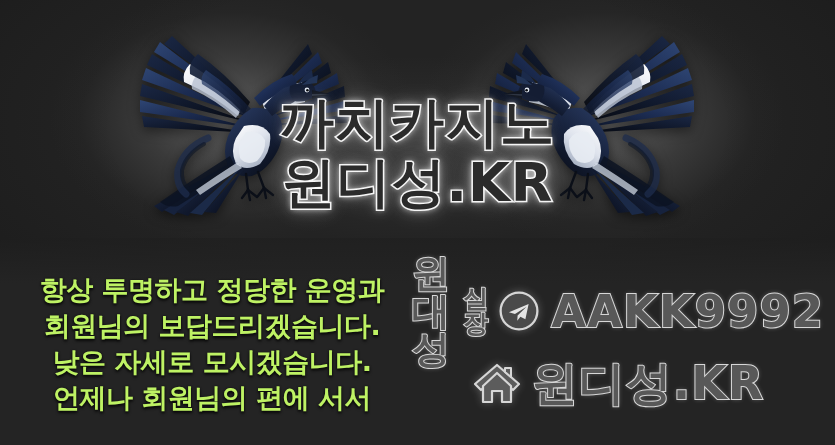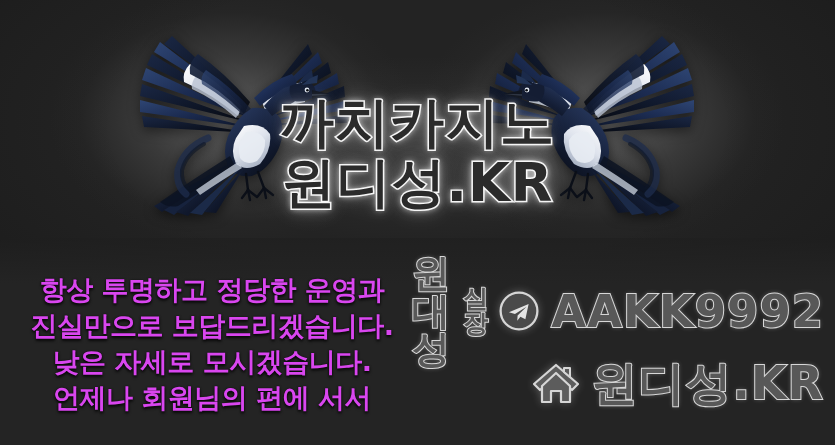--- a/index.html
+++ b/index.html
@@ -76,33 +76,33 @@
     width:396px;
     text-align:center;
     z-index:7;
   }
   .slogan-line {
     display:block;
     font-family:"DejaVu Sans","Liberation Sans",sans-serif;
     font-weight:700;
     font-size:27px;
     line-height:36px;
-    color:#d946ef;
+    color:#bef264;
     letter-spacing:-0.5px;
     text-shadow:0 2px 3px rgba(0,0,0,.85), 0 0 2px rgba(0,0,0,.6);
   }
 
   
   .contact {
     position:absolute; left:412px; top:280px;
     width:412px;
     z-index:7;
   }
   .contact-row {
-    display:flex; align-items:center; justify-content:flex-end;
+    display:flex; align-items:center; justify-content:center;
     gap:10px;
   }
   .row-telegram { height:62px; }
   .row-home { height:78px; margin-top:2px; }
 
   .outline-text {
     font-family:"DejaVu Sans","Liberation Sans",sans-serif;
     font-weight:700;
     color:#585858;
     -webkit-text-stroke:2px #d8d8d8;
@@ -301,21 +301,21 @@
     </div>
 
     <div class="title-wrap">
       <span class="title-line title-1">까치카지노</span>
       <span class="title-line title-2">원디성.KR</span>
     </div>
   </div>
 
   <div class="slogan">
     <span class="slogan-line">항상 투명하고 정당한 운영과</span>
-    <span class="slogan-line">진실만으로 보답드리겠습니다.</span>
+    <span class="slogan-line">회원님의 보답드리겠습니다.</span>
     <span class="slogan-line">낮은 자세로 모시겠습니다.</span>
     <span class="slogan-line">언제나 회원님의 편에 서서</span>
   </div>
 
   <div class="contact">
 
     <div class="contact-row row-telegram">
       <span class="outline-text name-big">원대성</span>
       <span class="outline-text name-sub">실장</span>
       <span class="icon-circle">

